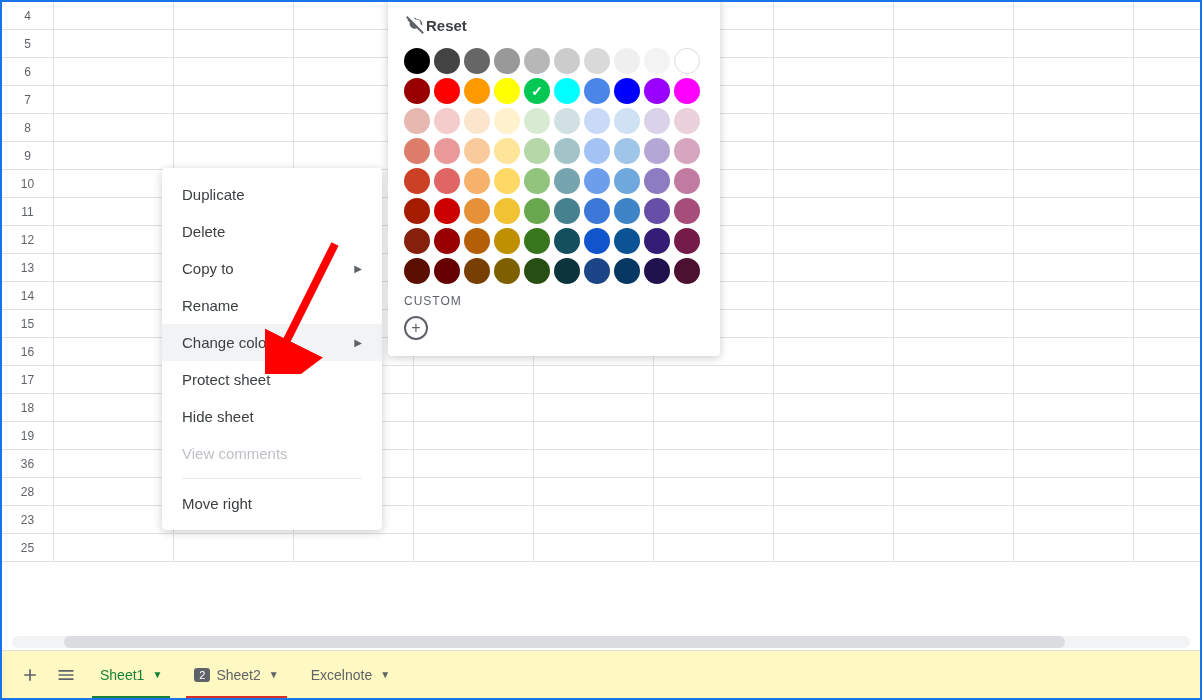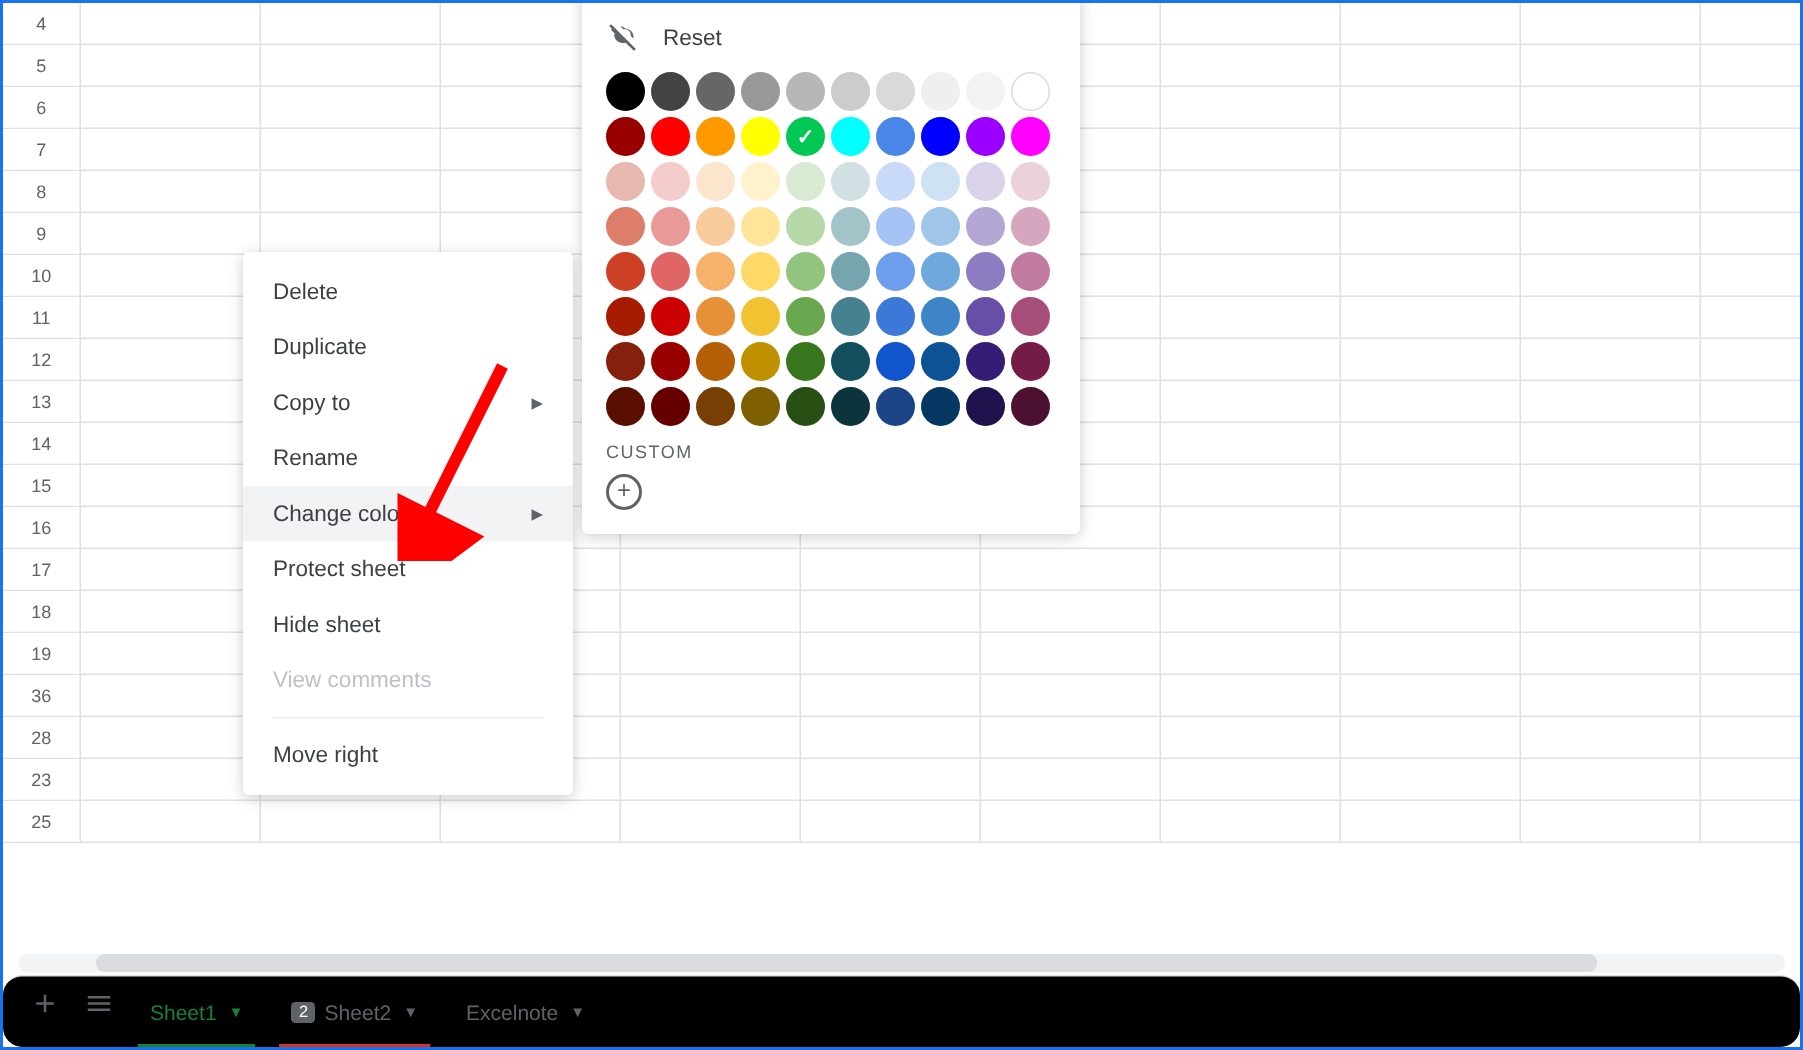--- a/index.html
+++ b/index.html
@@ -4,37 +4,37 @@
 <style>
 * { box-sizing: border-box; margin: 0; padding: 0; }
 body { font-family: Arial, sans-serif; background: #fff; width: 1202px; height: 700px; overflow: hidden; position: relative; border: 2px solid #1a73e8; }
 .grid { position: absolute; top: 0; left: 0; right: 0; bottom: 50px; }
 .row { display: flex; height: 28px; border-bottom: 1px solid #e0e0e0; }
 .row-header { width: 52px; min-width: 52px; background: #fff; border-right: 1px solid #e0e0e0; display: flex; align-items: center; justify-content: center; font-size: 12px; color: #5f6368; }
 .row-header.sel { background: #e8eaed; }
 .cell { flex: 1; border-right: 1px solid #e0e0e0; min-width: 120px; }
 .scrollbar-area { position: absolute; bottom: 50px; left: 10px; right: 10px; height: 12px; background: #f1f3f4; border-radius: 6px; }
 .scroll-thumb { position: absolute; left: 52px; width: 85%; height: 100%; background: #dadce0; border-radius: 6px; }
-.tabs-bar { position: absolute; bottom: 0; left: 0; right: 0; height: 48px; background: #000000; border-top: 1px solid #e0e0e0; display: flex; padding: 0 10px; border-radius: 13px; }
+.tabs-bar { position: absolute; bottom: 0; left: 0; right: 0; height: 48px; background: #fef9c3; border-top: 1px solid #e0e0e0; display: flex; align-items: center; padding: 0 10px; }
 .tab-btn { width: 36px; height: 36px; display: flex; align-items: center; justify-content: center; color: #5f6368; cursor: pointer; }
 .tab-btn svg { width: 20px; height: 20px; }
 .sheet-tab { display: flex; align-items: center; height: 48px; padding: 0 16px; color: #5f6368; font-size: 14px; cursor: pointer; position: relative; }
 .sheet-tab.active { color: #188038; font-weight: 500; }
 .sheet-tab.active::after { content: ''; position: absolute; bottom: 0; left: 8px; right: 8px; height: 3px; background: #188038; }
 .sheet-tab.danger::after { content: ''; position: absolute; bottom: 0; left: 8px; right: 8px; height: 3px; background: #d93025; }
 .sheet-tab .dd { margin-left: 8px; font-size: 10px; color: #5f6368; }
 .sheet-tab .badge { background: #5f6368; color: #fff; border-radius: 3px; padding: 1px 5px; font-size: 11px; margin-right: 6px; }
 .ctx-menu { position: absolute; left: 160px; top: 166px; width: 220px; background: #fff; border-radius: 4px; box-shadow: 0 2px 10px rgba(0,0,0,0.2); padding: 8px 0; z-index: 10; }
 .ctx-item { padding: 10px 20px; font-size: 15px; color: #3c4043; display: flex; align-items: center; justify-content: space-between; cursor: pointer; }
 .ctx-item.hov { background: #f1f3f4; }
 .ctx-item.dis { color: #bdc1c6; cursor: default; }
 .ctx-item .arr { font-size: 10px; color: #5f6368; }
 .ctx-sep { height: 1px; background: #e8eaed; margin: 6px 20px; }
 .color-panel { position: absolute; left: 386px; top: -8px; width: 332px; background: #fff; border-radius: 4px; box-shadow: 0 2px 10px rgba(0,0,0,0.2); padding: 16px; z-index: 20; }
-.reset-row { display: flex; align-items: center; gap: 16px; padding: 4px 0 12px 0; }
+.reset-row { display: flex; align-items: center; gap: 0; padding: 4px 0 12px 0; font-weight: bold; }
 .reset-row svg { width: 22px; height: 22px; }
 .reset-label { font-size: 15px; color: #3c4043; }
 .swatches { display: grid; grid-template-columns: repeat(10, 26px); gap: 4px; margin-bottom: 6px; }
 .swatch { width: 26px; height: 26px; border-radius: 50%; cursor: pointer; position: relative; }
 .swatch.border { border: 1px solid #dadce0; }
 .swatch.check::after { content: '✓'; color: #fff; font-size: 14px; position: absolute; top: 50%; left: 50%; transform: translate(-50%, -50%); font-weight: bold; }
 .custom-label { font-size: 12px; letter-spacing: 1px; color: #5f6368; margin: 10px 0 8px 0; }
 .plus-circle { width: 24px; height: 24px; border: 2px solid #5f6368; border-radius: 50%; display: flex; align-items: center; justify-content: center; color: #5f6368; font-size: 16px; cursor: pointer; }
 .arrow-annotation { position: absolute; left: 263px; top: 232px; z-index: 30; pointer-events: none; }
 </style>
@@ -329,24 +329,24 @@
     <span class="dd">▼</span>
   </div>
   <div class="sheet-tab">
     <span>Excelnote</span>
     <span class="dd">▼</span>
   </div>
 </div>
 
 <div class="ctx-menu">
   <div class="ctx-item">
+      <span>Duplicate</span>
+    </div>
+  <div class="ctx-item">
       <span>Delete</span>
-    </div>
-  <div class="ctx-item">
-      <span>Duplicate</span>
     </div>
   <div class="ctx-item">
       <span>Copy to</span>
       <span class="arr">▶</span>
     </div>
   <div class="ctx-item">
       <span>Rename</span>
     </div>
   <div class="ctx-item hov">
       <span>Change color</span>

